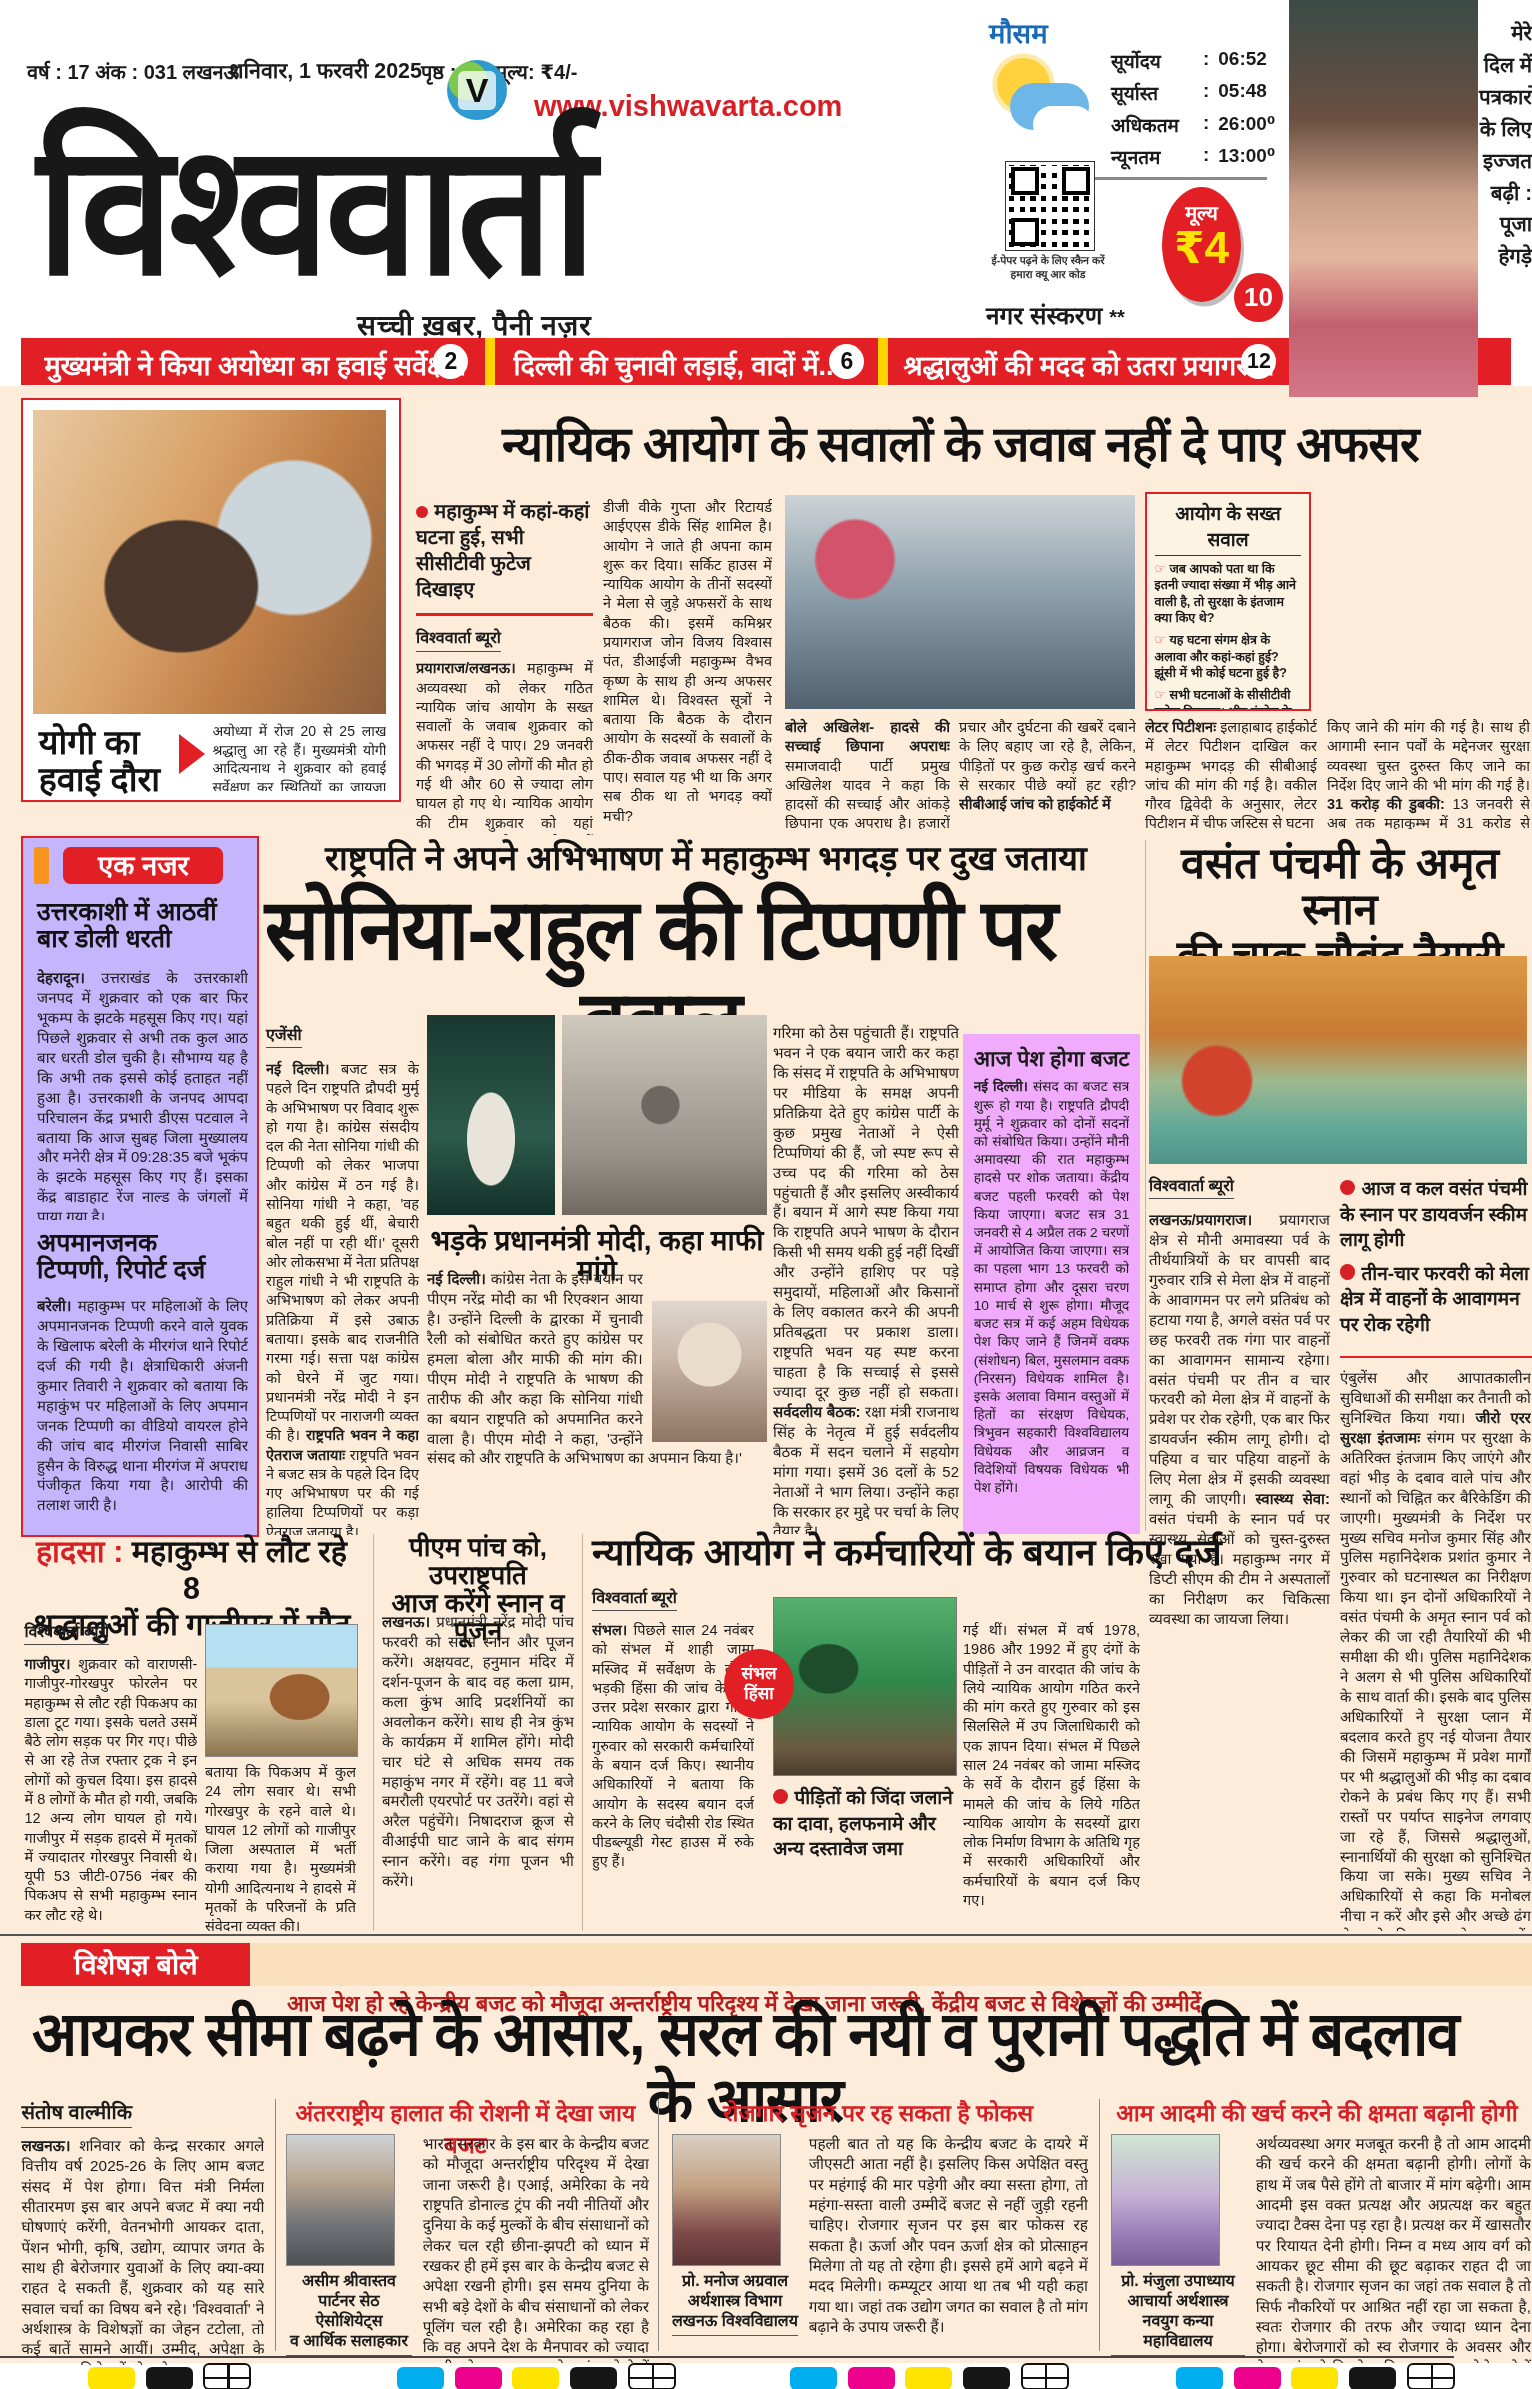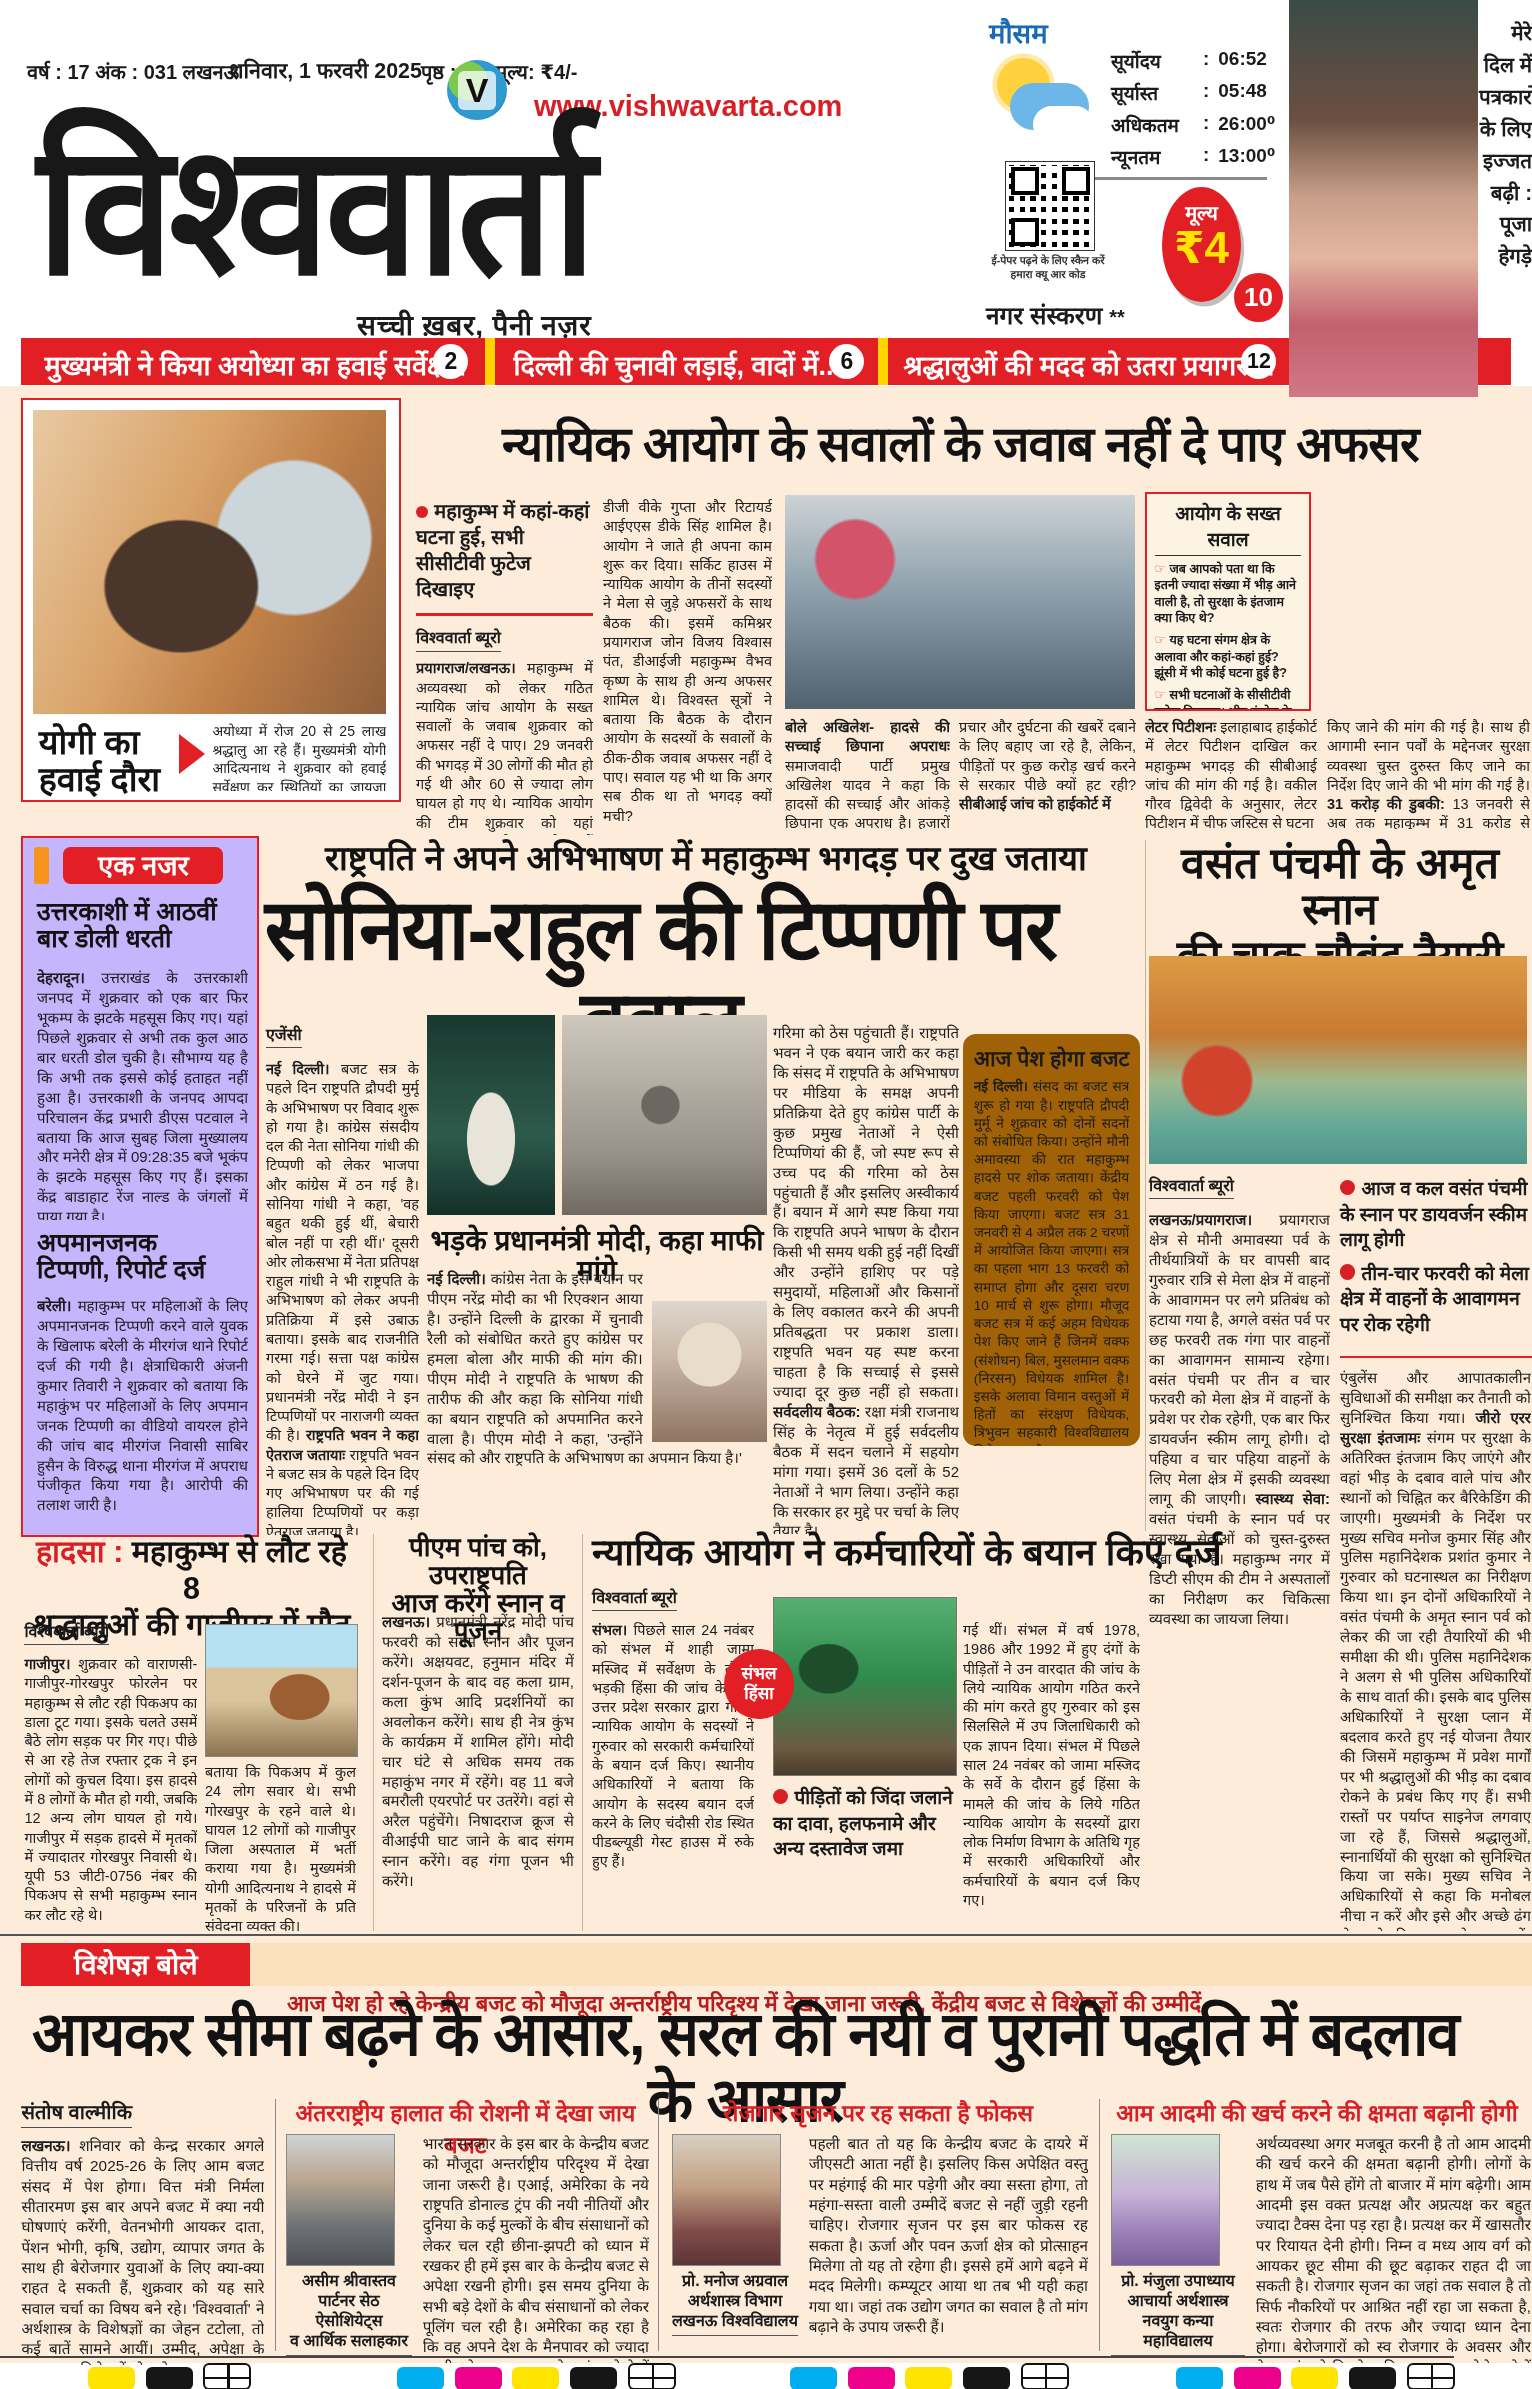--- a/index.html
+++ b/index.html
@@ -189,21 +189,21 @@
     <div class="ph" style="position:relative;float:right;width:115px;height:141px;margin:32px 0 6.1px 9.2px;background:
         radial-gradient(circle at 50% 38%, #e9dccb 0 30%, rgba(0,0,0,0) 31%),
         linear-gradient(180deg,#dfd7cf 0%,#c9b6a6 40%,#8f7563 100%);"></div>
     <b>नई दिल्ली।</b> <span>कांग्रेस नेता के इस बयान पर पीएम नरेंद्र मोदी का भी रिएक्शन आया है। उन्होंने दिल्ली के द्वारका में चुनावी रैली को संबोधित करते हुए कांग्रेस पर हमला बोला और माफी की मांग की। पीएम मोदी ने राष्ट्रपति के भाषण की तारीफ की और कहा कि सोनिया गांधी का बयान राष्ट्रपति को अपमानित करने वाला है। पीएम मोदी ने कहा, 'उन्होंने संसद को और राष्ट्रपति के अभिभाषण का अपमान किया है।'</span>
   </div>
 
   <div class="abs body-txt" style="left:773px;top:1023px;width:186px;height:511px;font-size:15px;">
     <span>गरिमा को ठेस पहुंचाती हैं। राष्ट्रपति भवन ने एक बयान जारी कर कहा कि संसद में राष्ट्रपति के अभिभाषण पर मीडिया के समक्ष अपनी प्रतिक्रिया देते हुए कांग्रेस पार्टी के कुछ प्रमुख नेताओं ने ऐसी टिप्पणियां की हैं, जो स्पष्ट रूप से उच्च पद की गरिमा को ठेस पहुंचाती हैं और इसलिए अस्वीकार्य हैं। बयान में आगे स्पष्ट किया गया कि राष्ट्रपति अपने भाषण के दौरान किसी भी समय थकी हुई नहीं दिखीं और उन्होंने हाशिए पर पड़े समुदायों, महिलाओं और किसानों के लिए वकालत करने की अपनी प्रतिबद्धता पर प्रकाश डाला। राष्ट्रपति भवन यह स्पष्ट करना चाहता है कि सच्चाई से इससे ज्यादा दूर कुछ नहीं हो सकता।</span> <b>सर्वदलीय बैठक:</b> <span>रक्षा मंत्री राजनाथ सिंह के नेतृत्व में हुई सर्वदलीय बैठक में सदन चलाने में सहयोग मांगा गया। इसमें 36 दलों के 52 नेताओं ने भाग लिया। उन्होंने कहा कि सरकार हर मुद्दे पर चर्चा के लिए तैयार है।</span>
   </div>
 
-  <div class="abs" style="left:963px;top:1034px;width:177px;height:412px;background:#a16207;border-radius:13px;box-sizing:border-box;padding:9.2px 10.7px;overflow:hidden;">
+  <div class="abs" style="left:963px;top:1034px;width:177px;height:500px;background:#f0abfc;border-radius:1px;box-sizing:border-box;padding:9.2px 10.7px;overflow:hidden;">
     <div class="b ctr" style="font-size:21.4px;margin-bottom:6.1px;">आज पेश होगा बजट</div>
     <div class="body-txt" style="font-size:13.7px;"><b>नई दिल्ली।</b> <span>संसद का बजट सत्र शुरू हो गया है। राष्ट्रपति द्रौपदी मुर्मू ने शुक्रवार को दोनों सदनों को संबोधित किया। उन्होंने मौनी अमावस्या की रात महाकुम्भ हादसे पर शोक जताया। केंद्रीय बजट पहली फरवरी को पेश किया जाएगा। बजट सत्र 31 जनवरी से 4 अप्रैल तक 2 चरणों में आयोजित किया जाएगा। सत्र का पहला भाग 13 फरवरी को समाप्त होगा और दूसरा चरण 10 मार्च से शुरू होगा। मौजूद बजट सत्र में कई अहम विधेयक पेश किए जाने हैं जिनमें वक्फ (संशोधन) बिल, मुसलमान वक्फ (निरसन) विधेयक शामिल है। इसके अलावा विमान वस्तुओं में हितों का संरक्षण विधेयक, त्रिभुवन सहकारी विश्वविद्यालय विधेयक और आव्रजन व विदेशियों विषयक विधेयक भी पेश होंगे।</span></div>
   </div>
 
   <div class="vrule" style="left:1145px;top:840px;height:691px;"></div>
   <div class="abs hl ctr pre" style="left:1149px;top:840px;width:382px;font-size:43px;">वसंत पंचमी के अमृत स्नान
 की चाक चौबंद तैयारी</div>
   <div class="ph" style="left:1149px;top:956px;width:378px;height:208px;background:
       radial-gradient(circle at 18% 60%, #d2432e 0 10%, rgba(0,0,0,0) 11%),
       linear-gradient(180deg,#de9a45 0%,#c77a33 38%,#9fb98f 60%,#64a899 82%,#4f9488 100%);"></div>

